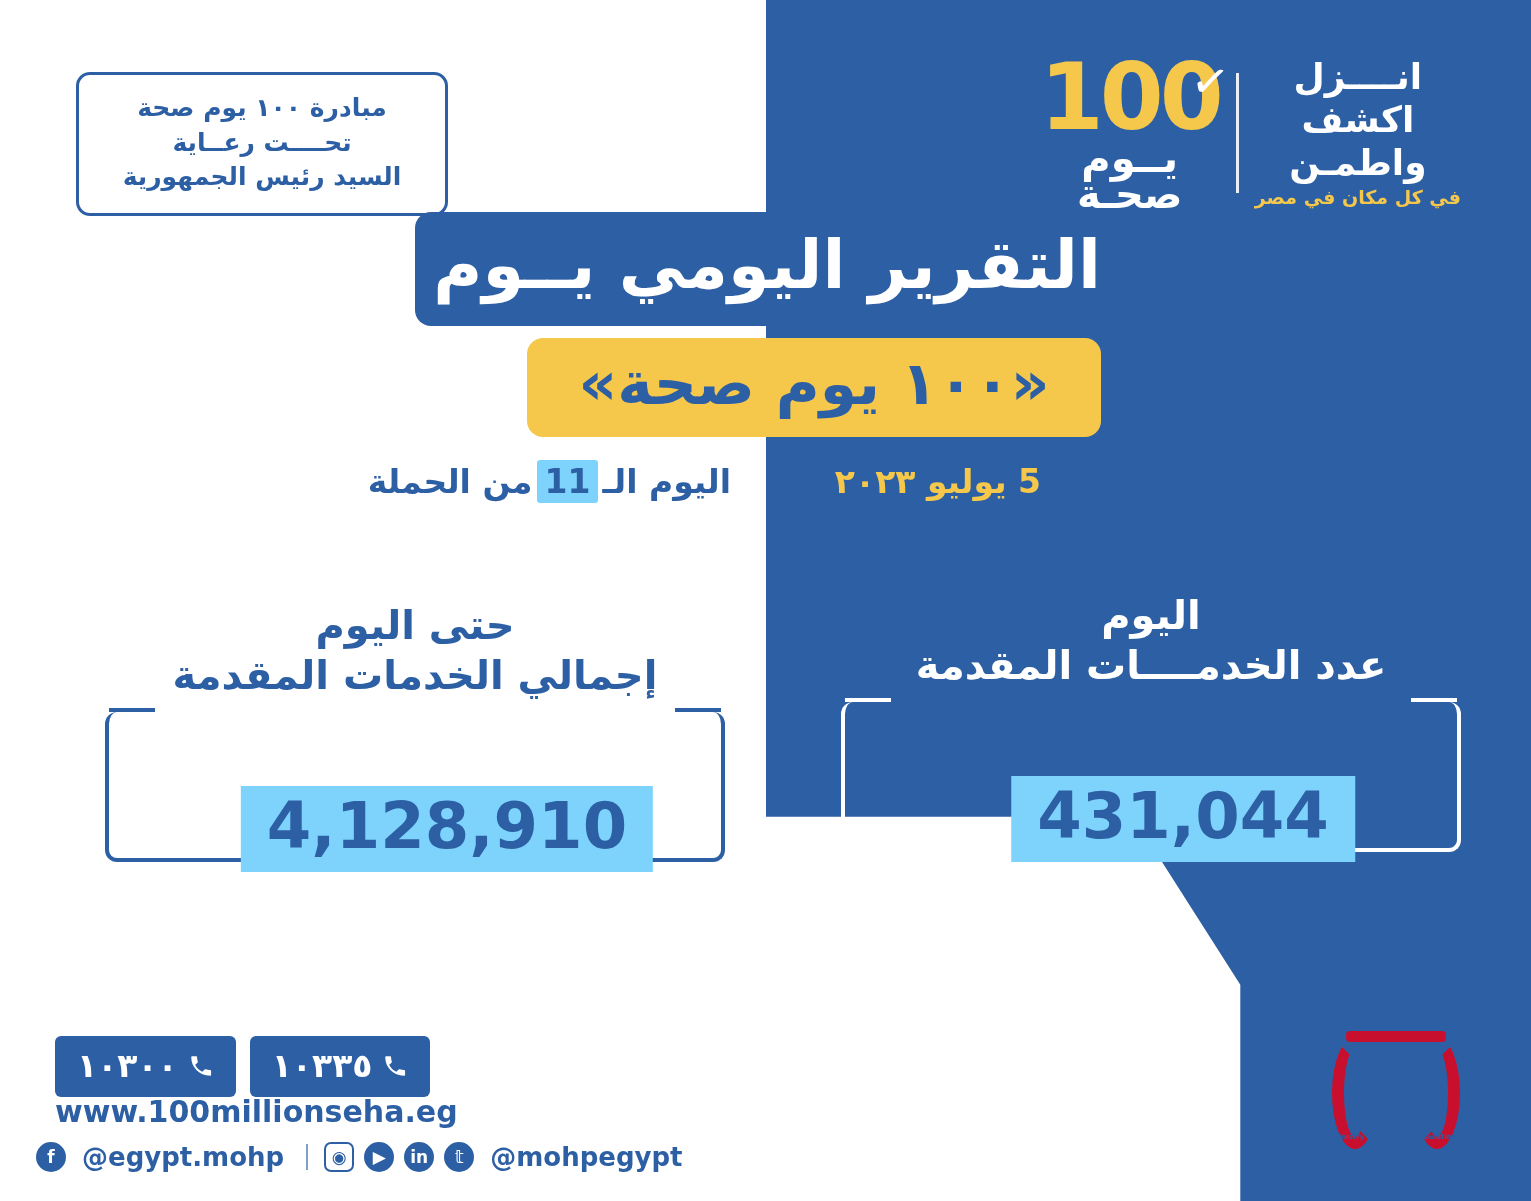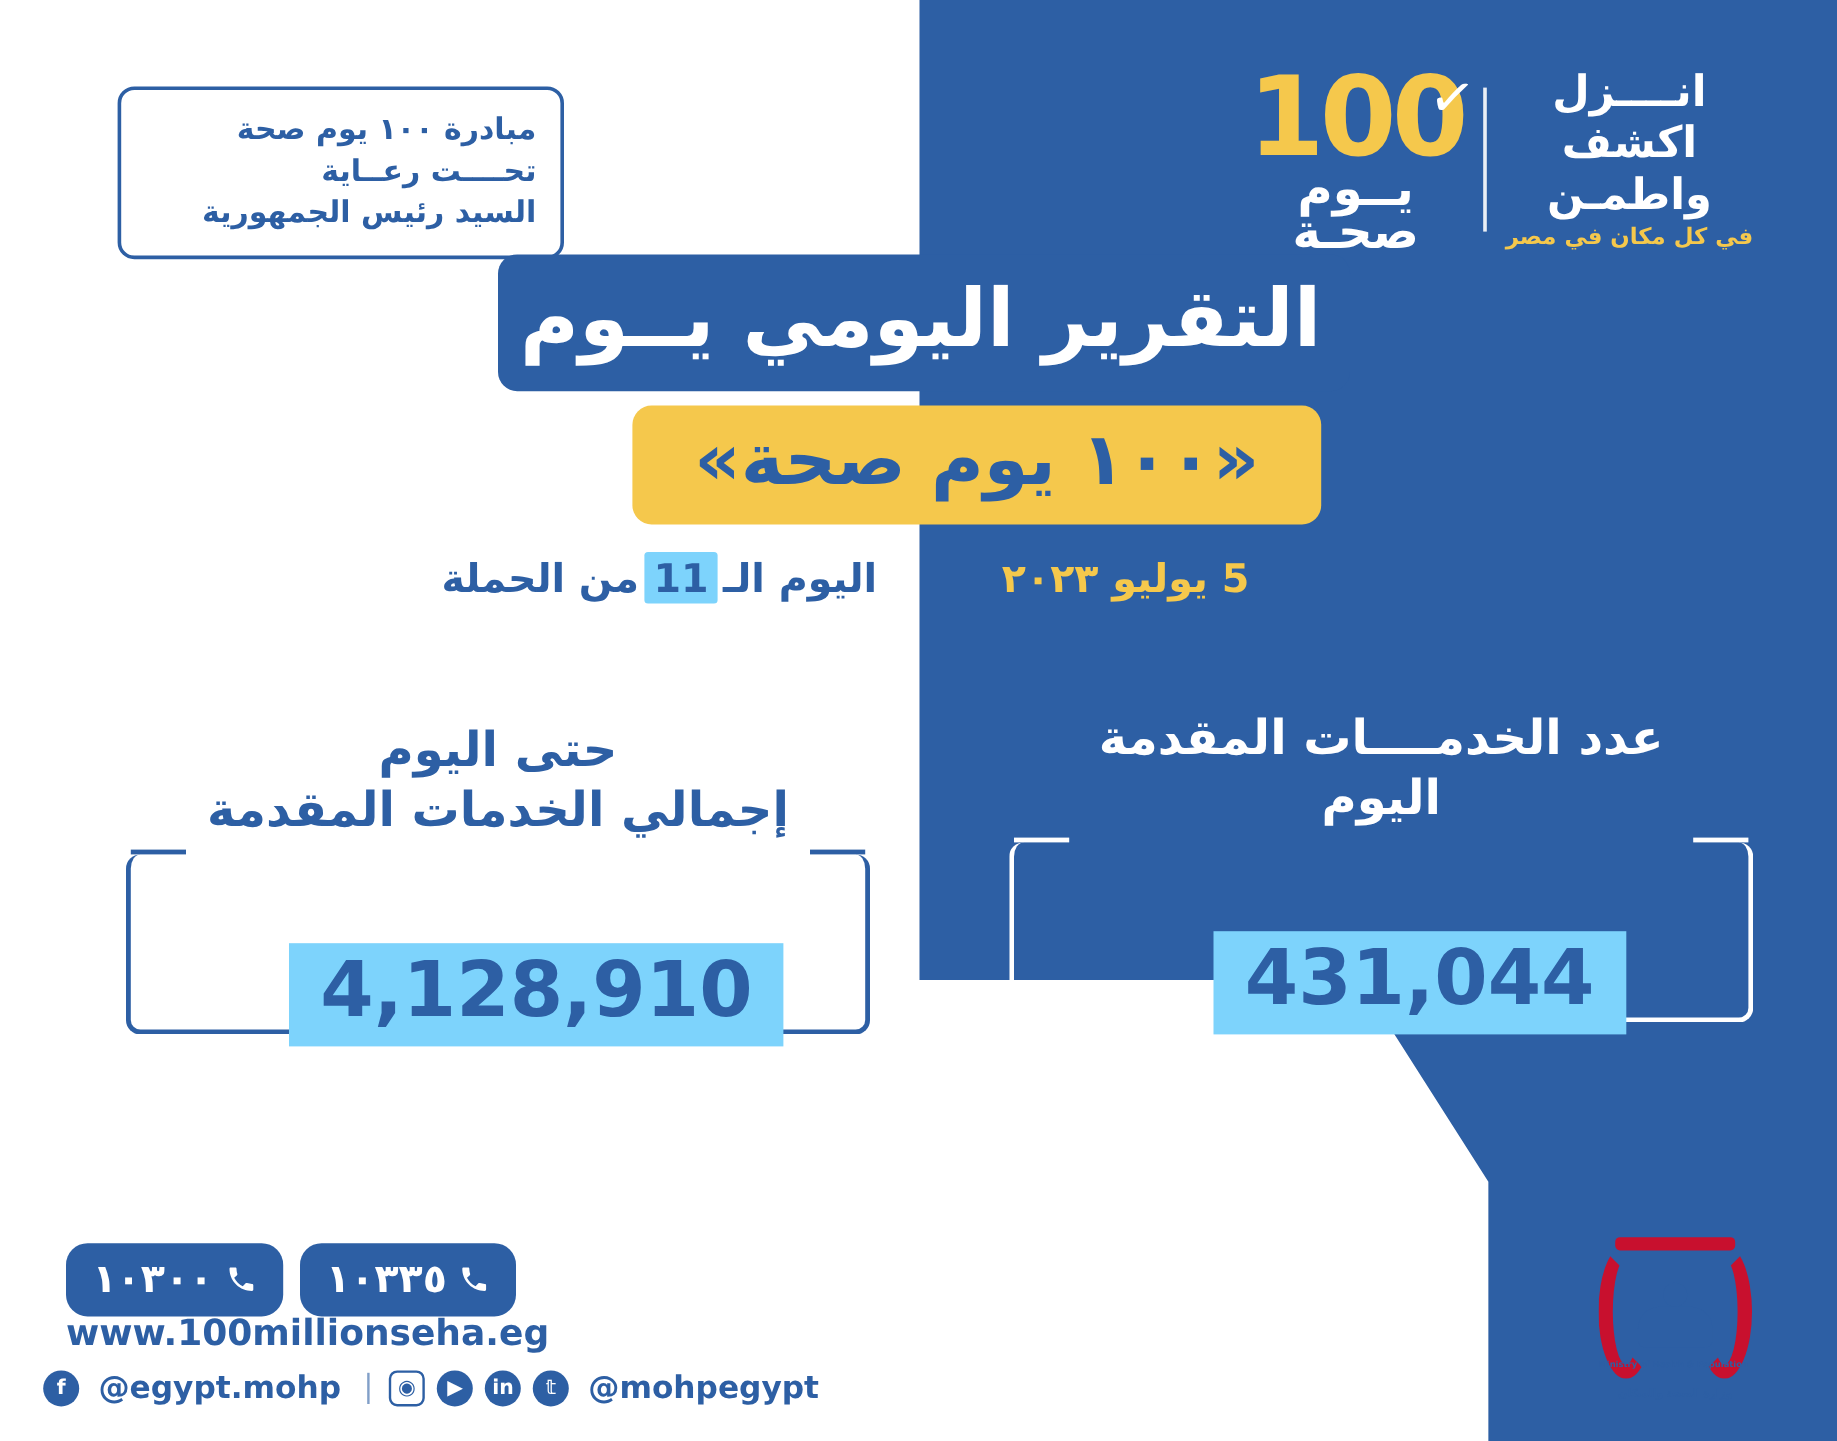--- a/index.html
+++ b/index.html
@@ -32,26 +32,26 @@
     position: absolute;
     left: 586px; bottom: -96px;
     width: 260px; height: 260px;
     background: #ffffff;
     border-radius: 50%;
   }
 
   
   .initiative-box {
     position: absolute;
-    left: 98px; top: 72px;
+    left: 76px; top: 72px;
     width: 372px;
     border: 3px solid #2d5fa4;
     border-radius: 14px;
     padding: 16px 20px 18px 20px;
-    text-align: right;
+    text-align: center;
   }
   .initiative-line {
     color: #2d5fa4;
     font-weight: bold;
     font-size: 25px;
     line-height: 1.38;
     letter-spacing: 0px;
     white-space: nowrap;
   }
   .initiative-line.spread { letter-spacing: 2px; }
@@ -270,21 +270,21 @@
   .hotlines {
     position: absolute;
     left: 55px; top: 1036px;
     display: flex;
     flex-direction: row;
     gap: 14px;
   }
   .hotline {
     background: #2d5fa4;
     color: #ffffff;
-    border-radius: 18px;
+    border-radius: 6px;
     padding: 10px 22px 12px 22px;
     font-size: 33px;
     font-weight: bold;
     display: flex;
     align-items: center;
     gap: 10px;
     letter-spacing: 1px;
   }
   .hotline svg { flex: 0 0 auto; }
   .website {
@@ -439,22 +439,22 @@
     <span>«١٠٠ يوم صحة»</span>
   </div>
 
   <div class="day-label">
     <span>اليوم الـ</span><span class="day-num">11</span><span>من الحملة</span>
   </div>
   <div class="date-label">5 يوليو ٢٠٢٣</div>
 
   <div class="stat stat-today">
     <div class="caption">
+      <div>اليوم</div>
       <div>عدد الخدمــــات المقدمة</div>
-      <div>اليوم</div>
     </div>
     <div class="frame">
       <div class="value">431,044</div>
     </div>
   </div>
 
   <div class="stat stat-total">
     <div class="caption">
       <div>حتى اليوم</div>
       <div>إجمالي الخدمات المقدمة</div>

